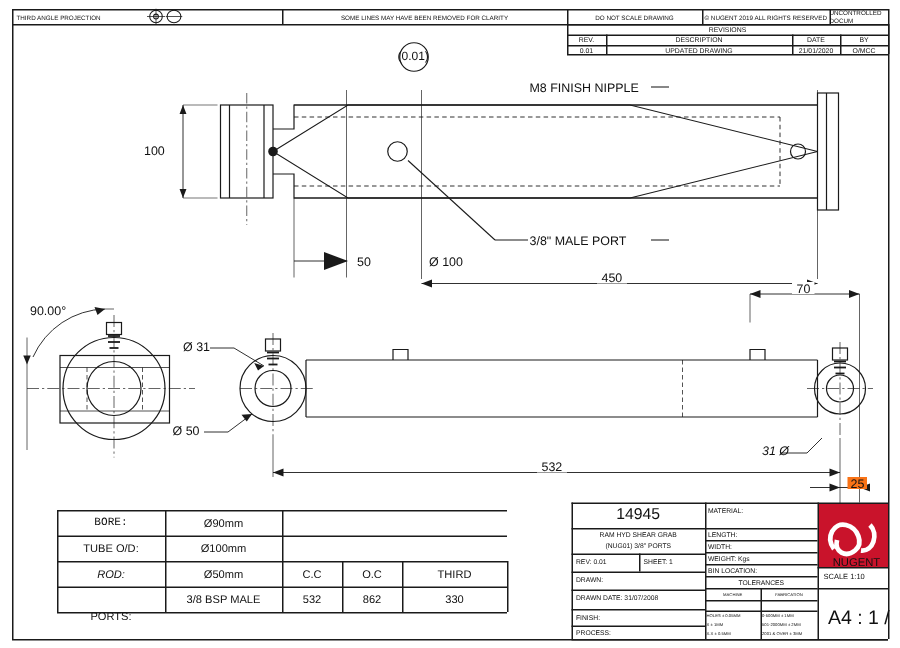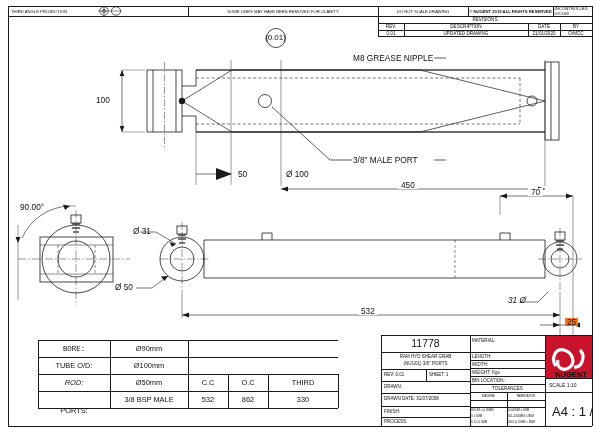--- a/index.html
+++ b/index.html
@@ -10,21 +10,21 @@
   }
   .ln{position:absolute;background:#1a1a1a;}
   .hl{height:1px;}
   .vl{width:1px;}
   .txt{position:absolute;color:#111;white-space:nowrap;line-height:1;}
   
   #hdrstrip{position:absolute;left:8px;top:6px;width:584px;height:10px;}
   .hcell{position:absolute;top:0;height:10px;font-size:4.2px;color:#111;
          display:flex;align-items:center;}
   .hcell.c{justify-content:center;}
-  .bold{font-weight:bold;}
+  .bold{font-weight:normal;}
   
   #revtbl{position:absolute;left:378px;top:16px;width:214px;height:20px;}
   .rvc{position:absolute;font-size:4.6px;color:#111;display:flex;align-items:center;justify-content:center;height:6.5px;}
   
   .tcell{position:absolute;display:flex;align-items:center;justify-content:center;
          font-size:7.4px;color:#111;box-sizing:border-box;}
   
   .tb{position:absolute;font-size:4.5px;color:#111;white-space:nowrap;}
   .tbc{position:absolute;font-size:4.5px;color:#111;text-align:center;white-space:nowrap;}
   .tiny{font-size:2.8px;}
@@ -210,31 +210,31 @@
       <line x1="182" y1="296" x2="182" y2="318" stroke-width="0.45"></line>
       <line x1="560" y1="292" x2="560" y2="338" stroke-width="0.45"></line>
 
       <line x1="540" y1="325" x2="573" y2="325" stroke-width="0.6"></line>
       <polygon points="560,325 553,322.4 553,327.6" fill="#1a1a1a" stroke="none"></polygon>
       <polygon points="573,325 580,322.4 580,327.6" fill="#1a1a1a" stroke="none"></polygon>
     </g>
   </svg>
 
   <div class="txt" style="left:265px;top:34px;font-size:8px;">(0.01)</div>
-  <div class="txt" style="left:353px;top:54px;font-size:8.3px;">M8 GREASE NIPPLE</div>
+  <div class="txt" style="left:353px;top:54px;font-size:8.3px;">M8 FINISH NIPPLE</div>
   <div class="txt" style="left:353px;top:156px;font-size:8.3px;">3/8" MALE PORT</div>
   <div class="txt" style="left:96px;top:96px;font-size:8.3px;">100</div>
   <div class="txt" style="left:238px;top:170px;font-size:8.3px;">50</div>
   <div class="txt" style="left:286px;top:170px;font-size:8.3px;">Ø 100</div>
   <div class="txt" style="left:398px;top:181px;font-size:8.3px;background:#fff;padding:0 3px;">450</div>
   <div class="txt" style="left:528px;top:188px;font-size:8.3px;background:#fff;padding:0 3px;">70</div>
   <div class="txt" style="left:358px;top:307px;font-size:8.3px;background:#fff;padding:0 3px;">532</div>
   <div class="txt" style="left:565px;top:318px;font-size:8.3px;background:#f97316;padding:0 2px;">25</div>
   <div class="txt" style="left:508px;top:296px;font-size:8.3px;font-style:italic;">31 Ø</div>
-  <div class="txt" style="left:133px;top:227px;font-size:8.3px;">Ø 31</div>
+  <div class="txt" style="left:122px;top:227px;font-size:8.3px;">Ø 31</div>
   <div class="txt" style="left:115px;top:283px;font-size:8.3px;">Ø 50</div>
   <div class="txt" style="left:20px;top:203px;font-size:8.3px;">90.00°</div>
 
   <div>
     <div class="ln hl" style="left:38px;top:340px;width:300px;"></div>
     <div class="ln hl" style="left:38px;top:357px;width:300px;"></div>
     <div class="ln hl" style="left:38px;top:374px;width:300px;"></div>
     <div class="ln hl" style="left:38px;top:391px;width:300px;"></div>
     <div class="ln hl" style="left:38px;top:408px;width:300px;"></div>
     <div class="ln vl" style="left:38px;top:340px;height:68px;"></div>
@@ -270,21 +270,21 @@
     <div class="ln vl" style="left:545px;top:335px;height:91px;"></div>
 
     <div class="ln hl" style="left:381px;top:352px;width:89px;"></div>
     <div class="ln hl" style="left:381px;top:369px;width:89px;"></div>
     <div class="ln hl" style="left:381px;top:381px;width:89px;"></div>
     <div class="ln hl" style="left:381px;top:393px;width:89px;"></div>
     <div class="ln hl" style="left:381px;top:406px;width:89px;"></div>
     <div class="ln hl" style="left:381px;top:417px;width:89px;"></div>
     <div class="ln vl" style="left:426px;top:369px;height:12px;"></div>
 
-    <div class="tbc" style="left:381px;top:337px;width:89px;font-size:10.5px;">11778</div>
+    <div class="tbc" style="left:381px;top:337px;width:89px;font-size:10.5px;">14945</div>
     <div class="tbc" style="left:381px;top:354px;width:89px;">RAM HYD SHEAR GRAB</div>
     <div class="tbc" style="left:381px;top:361px;width:89px;">(NUG01) 3/8" PORTS</div>
     <div class="tb" style="left:384px;top:372px;">REV: 0.01</div>
     <div class="tb" style="left:429px;top:372px;">SHEET: 1</div>
     <div class="tb" style="left:384px;top:384px;">DRAWN:</div>
     <div class="tb" style="left:384px;top:396px;">DRAWN DATE: 31/07/2008</div>
     <div class="tb" style="left:384px;top:409px;">FINISH:</div>
     <div class="tb" style="left:384px;top:419px;">PROCESS:</div>
 
     <div class="ln hl" style="left:470px;top:352px;width:75px;"></div>

